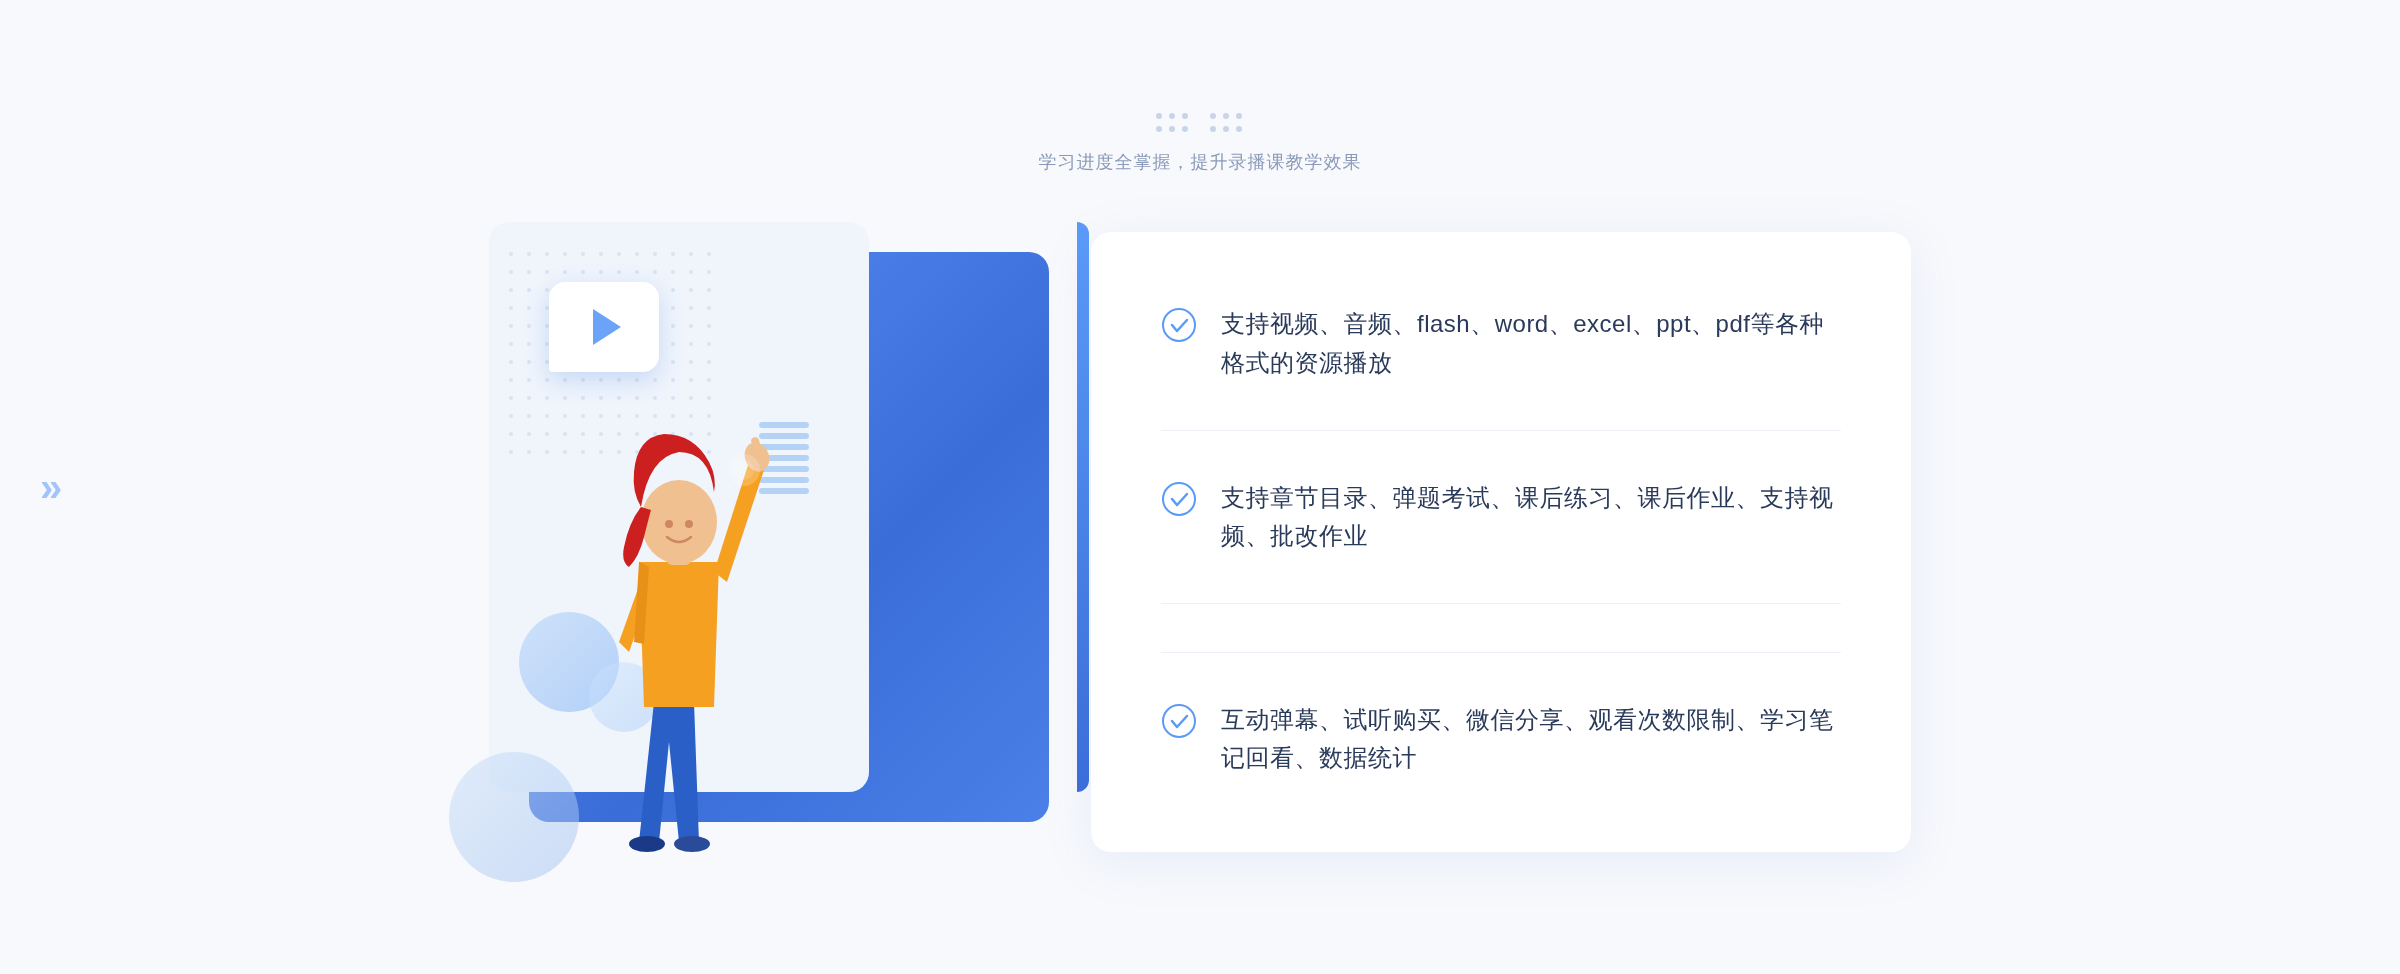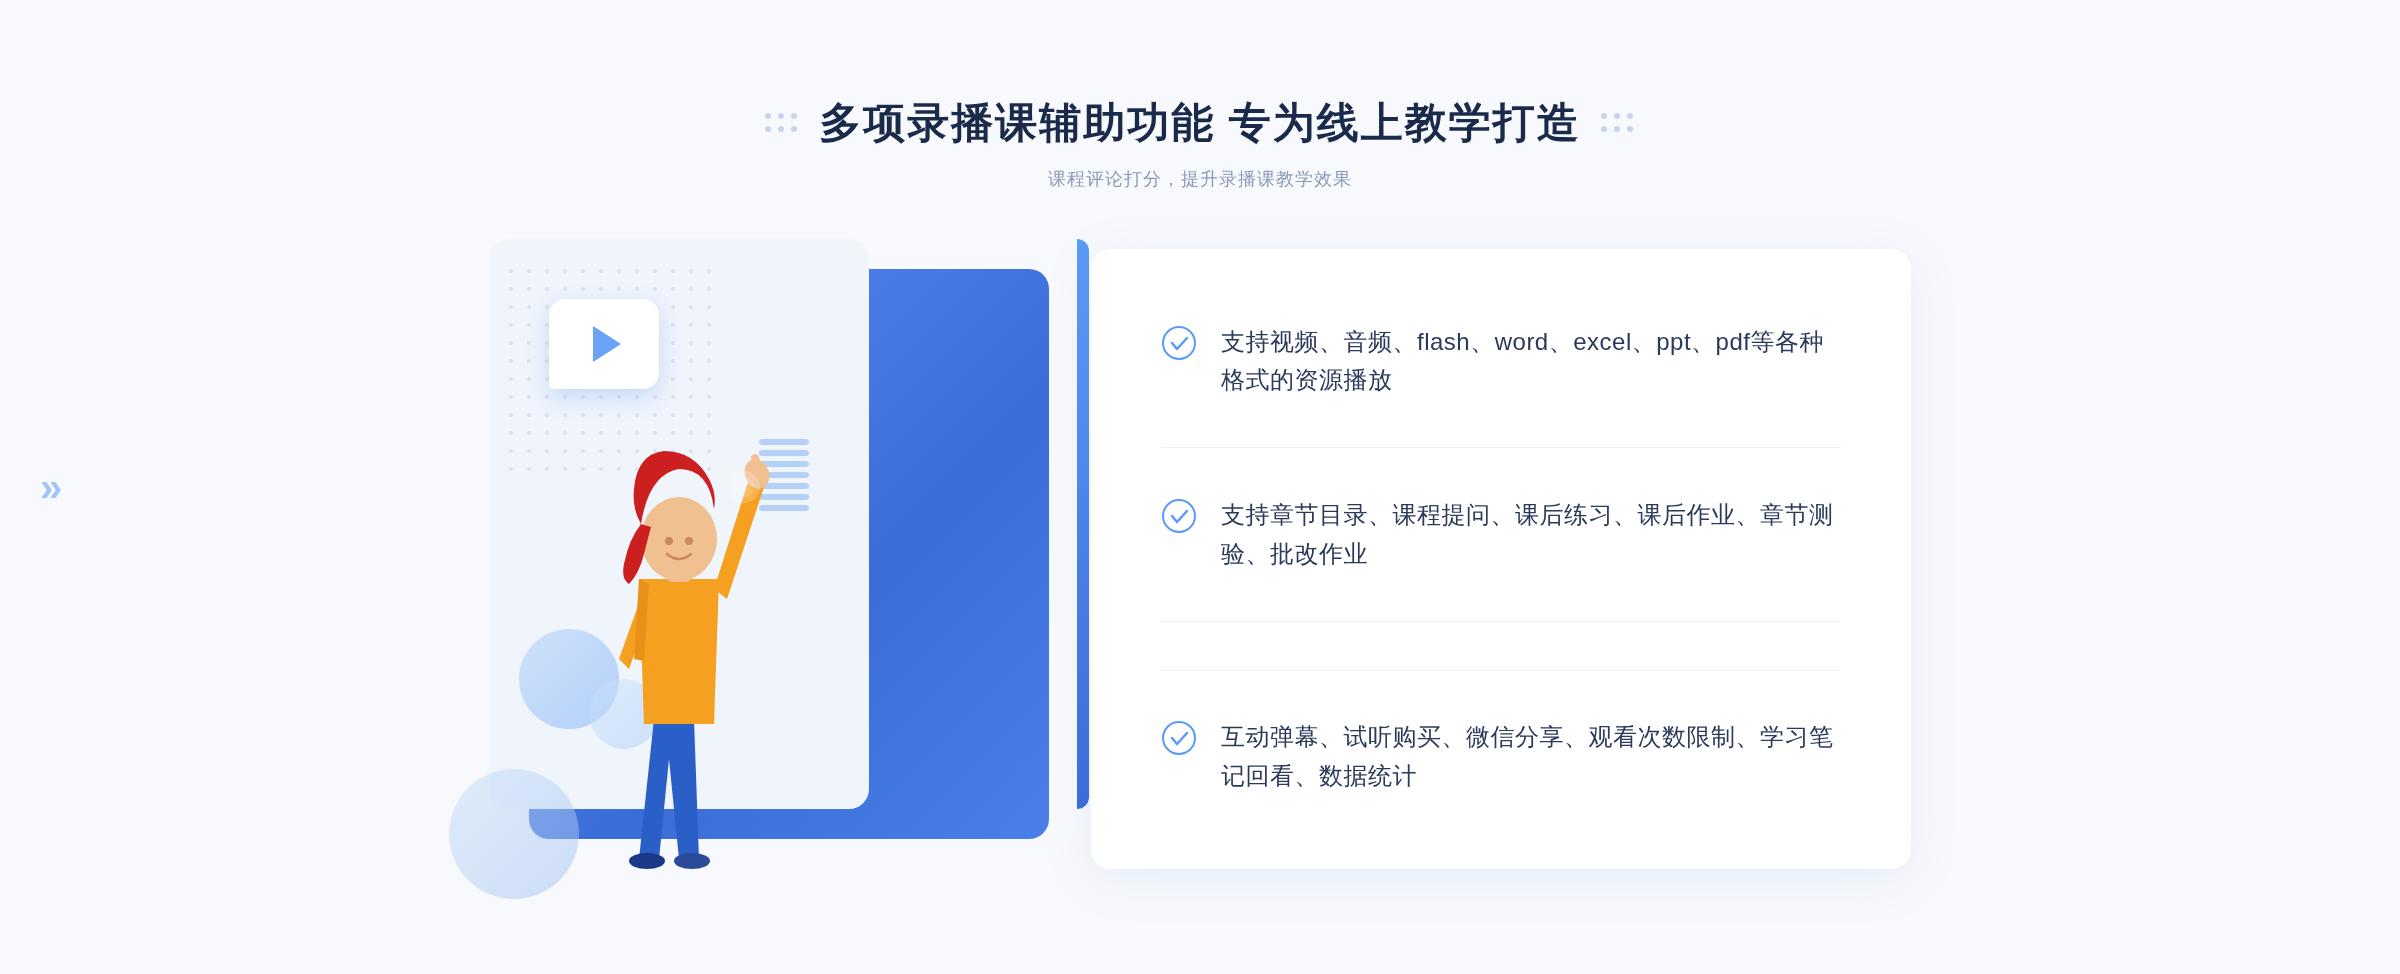--- a/index.html
+++ b/index.html
@@ -321,31 +321,30 @@
   <div class="header-section">
     <div class="header-title-row">
       <div class="title-dots-left">
         <div></div>
           <div></div>
           <div></div>
         <div></div>
           <div></div>
           <div></div>
       </div>
-      <h1 class="main-title">多项录播课辅助功能 专为线上教学打造</h1>
       <div class="title-dots-right">
         <div></div>
           <div></div>
           <div></div>
         <div></div>
           <div></div>
           <div></div>
       </div>
     </div>
-    <p class="sub-title">课程评论打分，提升录播课教学效果</p>
+    <p class="sub-title">学习进度全掌握，提升录播课教学效果</p>
   </div>
 
   <div class="main-content">
 
     <div class="illustration-area">
 
       <div class="bg-card"></div>
 
       <div class="white-card">
         <div class="white-card-inner">
@@ -572,21 +571,21 @@
 
       <div class="feature-divider"></div>
 
       <div class="feature-item">
         <div class="feature-icon">
           <svg class="check-circle-svg" viewBox="0 0 36 36" xmlns="http://www.w3.org/2000/svg">
             <circle cx="18" cy="18" r="16" fill="none" stroke="#5a9af8" stroke-width="2"></circle>
             <polyline points="11,18 16,24 26,13" fill="none" stroke="#5a9af8" stroke-width="2.5" stroke-linecap="round" stroke-linejoin="round"></polyline>
           </svg>
         </div>
-        <span class="feature-text">支持章节目录、课程提问、课后练习、课后作业、章节测验、批改作业</span>
+        <span class="feature-text">支持章节目录、弹题考试、课后练习、课后作业、支持视频、批改作业</span>
       </div>
 
       <div class="feature-divider"></div>
 
 
       <div class="feature-divider"></div>
 
       <div class="feature-item">
         <div class="feature-icon">
           <svg class="check-circle-svg" viewBox="0 0 36 36" xmlns="http://www.w3.org/2000/svg">

